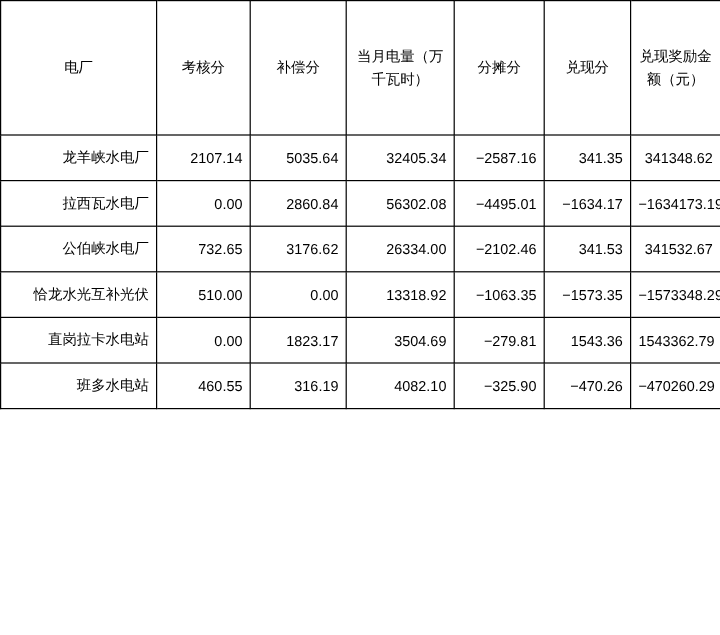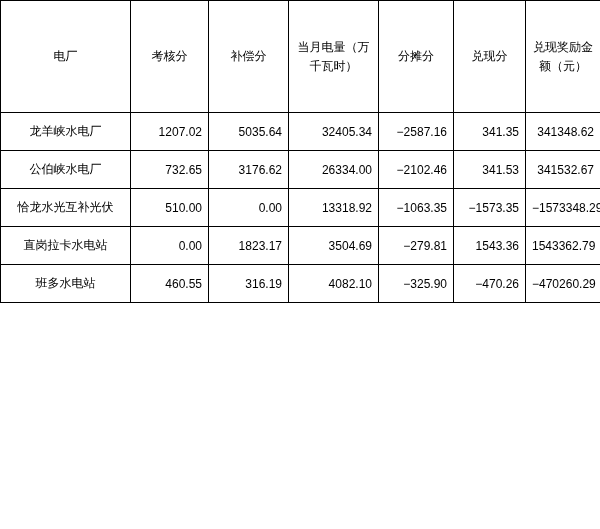--- a/index.html
+++ b/index.html
@@ -41,21 +41,21 @@
     font-weight: bold;
     font-size: 12.5px;
     line-height: 19px;
     word-break: break-all;
   }
   tbody td {
     height: 38px;
     vertical-align: middle;
   }
   td.name-cell {
-    text-align: center;
+    text-align: right;
     font-size: 12.5px;
     letter-spacing: 0px;
   }
   td.num-cell {
     text-align: right;
     font-size: 12.5px;
     padding-right: 8px;
   }
   
   col.c-name  { width: 130px; }
@@ -87,26 +87,35 @@
         <th>补偿分</th>
         <th>当月电量（万千瓦时）</th>
         <th>分摊分</th>
         <th>兑现分</th>
         <th>兑现奖励金额（元）</th>
       </tr>
     </thead>
     <tbody>
       <tr>
         <td class="name-cell">龙羊峡水电厂</td>
-        <td class="num-cell">1207.02</td>
+        <td class="num-cell">2107.14</td>
         <td class="num-cell">5035.64</td>
         <td class="num-cell">32405.34</td>
         <td class="num-cell">−2587.16</td>
         <td class="num-cell">341.35</td>
         <td class="num-cell">341348.62</td>
+      </tr>
+      <tr>
+        <td class="name-cell">拉西瓦水电厂</td>
+        <td class="num-cell">0.00</td>
+        <td class="num-cell">2860.84</td>
+        <td class="num-cell">56302.08</td>
+        <td class="num-cell">−4495.01</td>
+        <td class="num-cell">−1634.17</td>
+        <td class="num-cell">−1634173.19</td>
       </tr>
       <tr>
         <td class="name-cell">公伯峡水电厂</td>
         <td class="num-cell">732.65</td>
         <td class="num-cell">3176.62</td>
         <td class="num-cell">26334.00</td>
         <td class="num-cell">−2102.46</td>
         <td class="num-cell">341.53</td>
         <td class="num-cell">341532.67</td>
       </tr>

